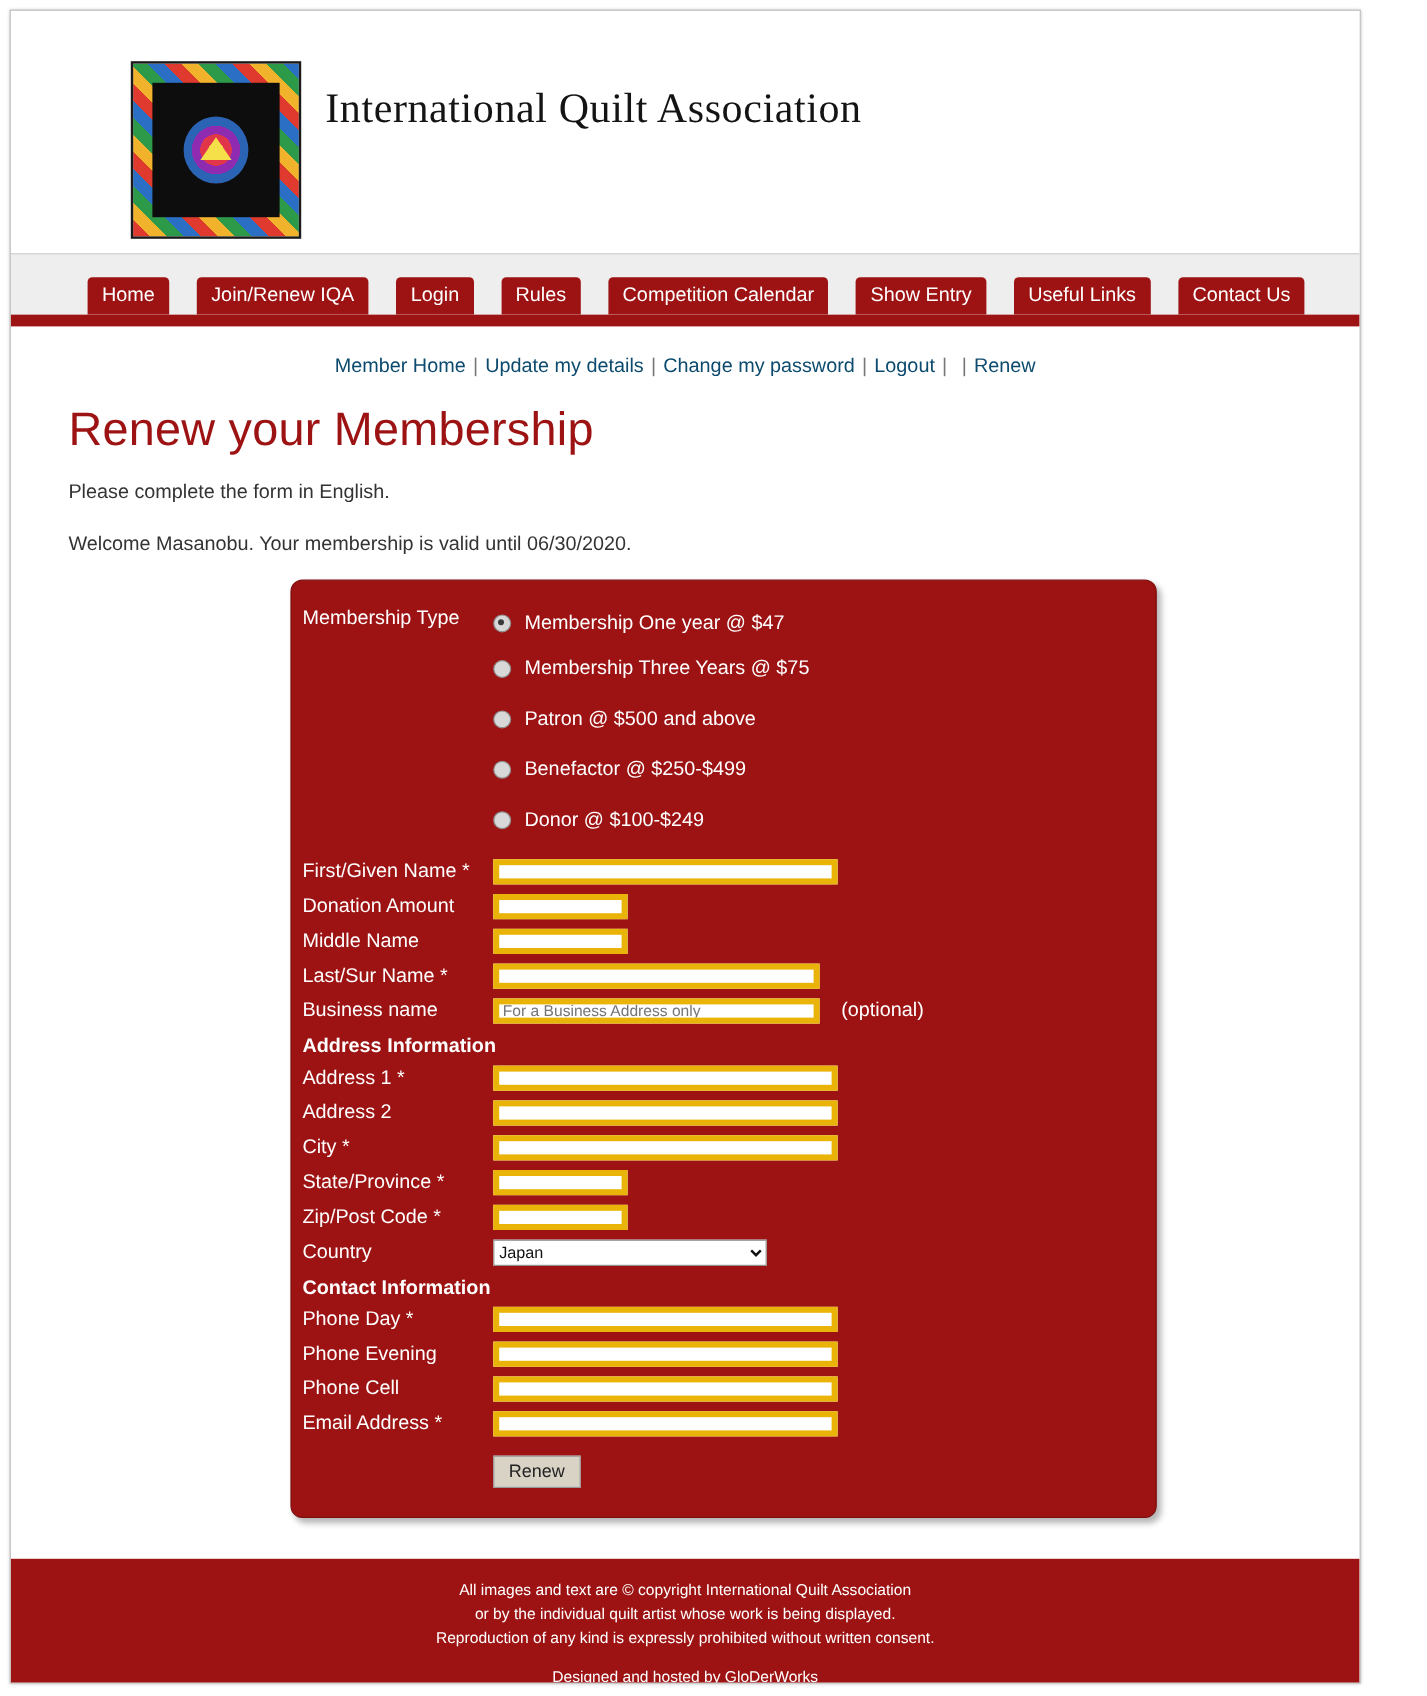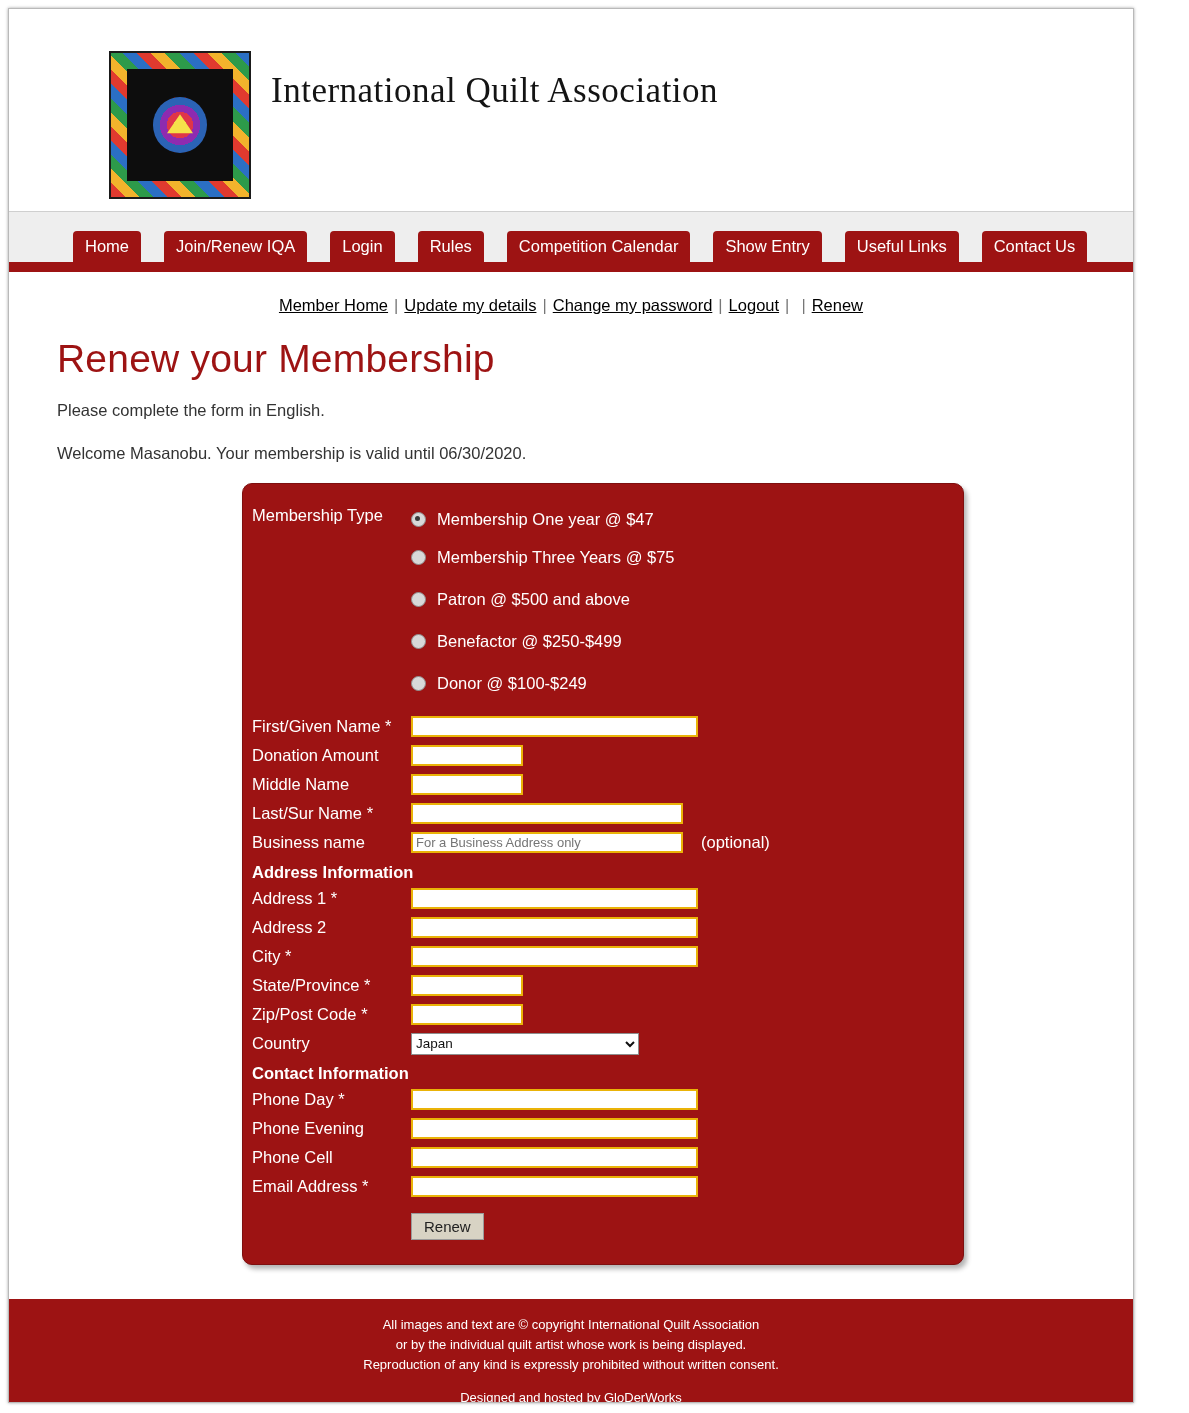--- a/index.html
+++ b/index.html
@@ -106,22 +106,21 @@
   }
 
   
   .member-links {
     margin-top: 24px;
     text-align: center;
     font-size: 16.5px;
     color: #6b6b6b;
   }
   .member-links a {
-    color: #000000;
-    text-decoration: underline;
+    color: #0c4a6e;
     cursor: pointer;
   }
   .member-links .sep { color: #777; padding: 0 6px; }
 
   
   .content { padding: 0 48px; }
   h1.page-title {
     color: #9d1313;
     font-size: 39px;
     font-weight: normal;
@@ -189,21 +188,21 @@
   }
   .radio-label { font-size: 16.5px; }
   .mt-type-label {
     position: absolute;
     left: 9px;
     top: 22px;
     font-size: 16.5px;
   }
   input.txt {
     background: #ffffff;
-    border: 2px solid #eab308;
+    border: 5px solid #eab308;
     height: 21px;
     font-size: 13px;
     font-family: "Liberation Sans", sans-serif;
     padding: 0 3px;
     box-sizing: border-box;
     color: #333;
   }
   input.w-small { width: 112px; }
   input.w-mid { width: 272px; }
   input.w-wide { width: 287px; }

